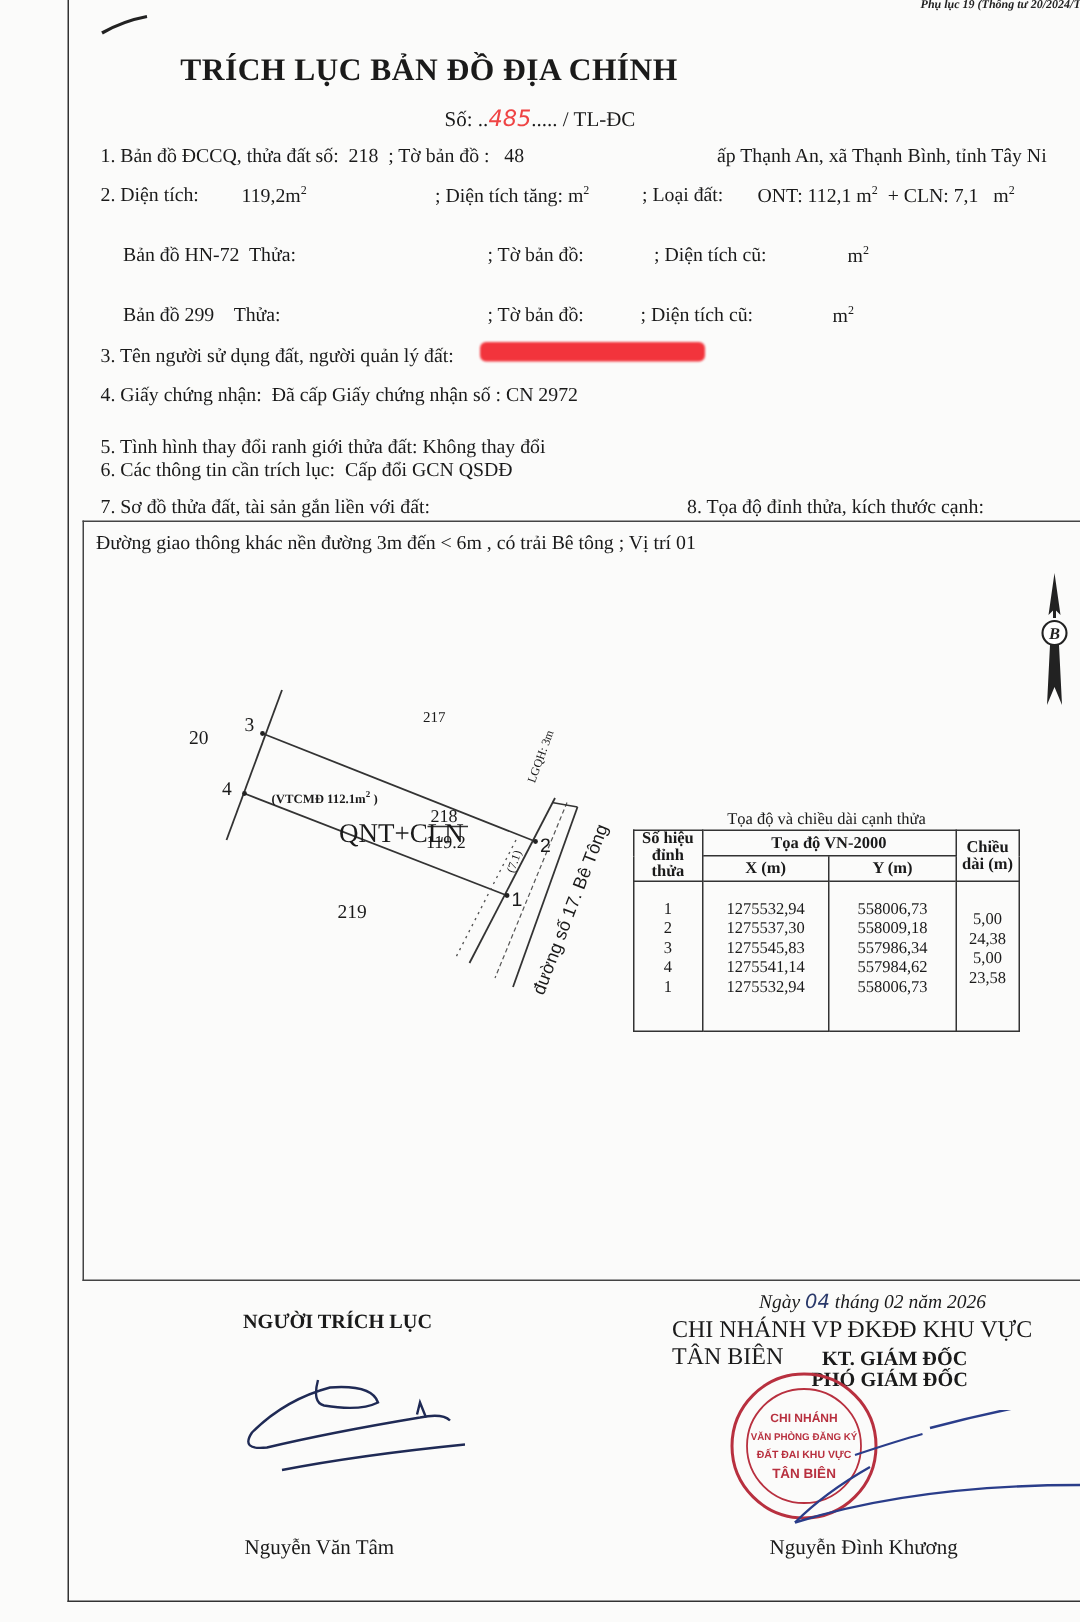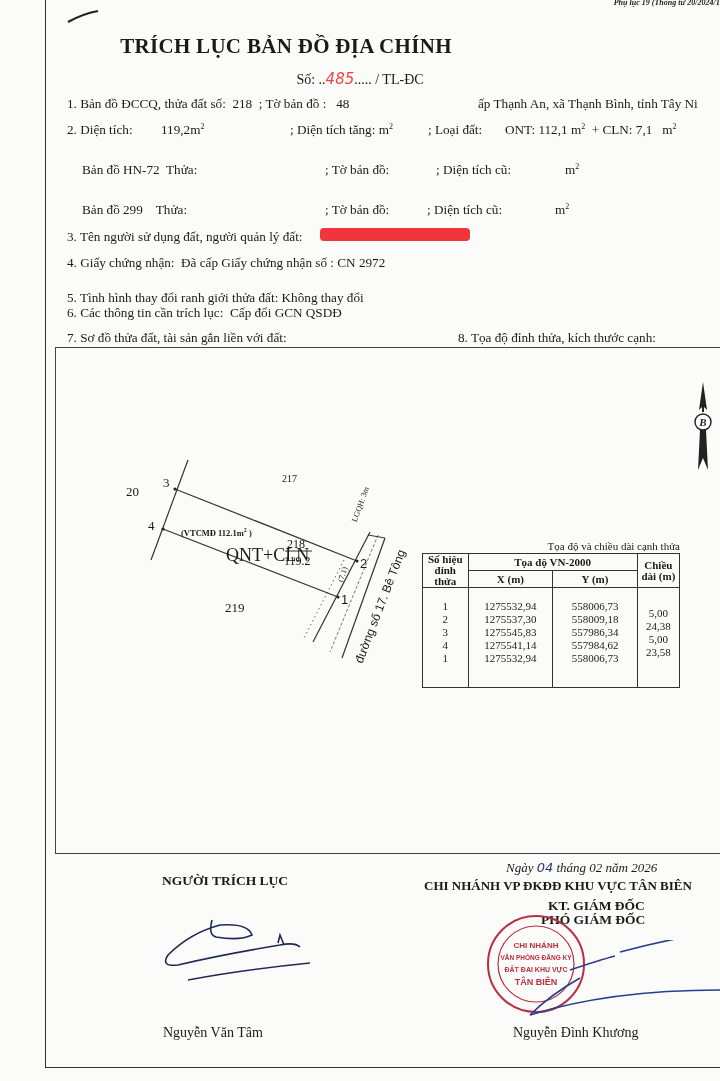--- a/index.html
+++ b/index.html
@@ -16,29 +16,29 @@
   .title { position:absolute; left:0; width:572px; top:34px; text-align:center; font-size:21px; font-weight:bold; letter-spacing:0.3px; }
   .so { position:absolute; left:0; width:720px; top:70px; text-align:center; font-size:14px; }
   .so .hand { font-family:"DejaVu Sans",sans-serif; font-style:italic; color:#ef4444; font-size:15px;margin-top:32px; }
   .line { font-size:13.2px; }
   .sup { font-size:8px; vertical-align:super; }
   .redact { position:absolute; left:320px; top:228px; width:150px; height:13px; background:#f2343c; border-radius:4px; filter:blur(0.6px); }
   .map-box { position:absolute; left:55px; top:347px; width:680px; height:505px; border:1.5px solid #444; border-right:none; }
   .map-head { position:absolute; left:8px; top:6px; font-size:13.2px; }
   .map-foot { position:absolute; left:8px; top:485px; font-size:13.2px; }
   .coord-wrap { position:absolute; left:422px; top:540px; }
-  .coord-caption { font-size:11px; text-align:right; width:258px; margin-bottom:1px; }
+  .coord-caption { font-size:11px; text-align:center; width:258px; margin-bottom:1px; }
   table.coords { border-collapse:collapse; font-size:11px; width:258px; }
   table.coords th, table.coords td { border:1px solid #333; text-align:center; padding:0 2px; font-weight:normal; }
   table.coords th { font-weight:bold; line-height:11px; }
   table.coords td.body { vertical-align:top; padding-top:12px; line-height:13px; height:80px; }
   .sign-left-title { position:absolute; left:162px; top:873px; font-size:13.5px; font-weight:bold; }
   .date { position:absolute; left:506px; top:860px; font-size:13px; font-style:italic; }
   .date .hand { font-family:"DejaVu Sans",sans-serif; color:#2b3a6b; font-style:italic; }
-  .org { position:absolute; left:424px; top:878px; font-size:13px; font-weight:bold; }
+  .org { position:absolute; left:448px; top:878px; font-size:16px; font-weight:normal; }
   .kt { position:absolute; left:548px; top:898px; font-size:13.5px; font-weight:bold; }
   .pho { position:absolute; left:541px; top:912px; font-size:13.5px; font-weight:bold; }
   .name { position:absolute; font-size:14px; }
   .stamp { position:absolute; left:484px; top:912px; width:104px; height:104px; }
 </style>
 </head>
 <body>
 
 <div class="frame">
   <span class="corner-note">Phụ lục 19 (Thông tư 20/2024/TT-...)</span>
@@ -76,20 +76,21 @@
 
 <div class="abs line" style="left:67px;top:229px;">3. Tên người sử dụng đất, người quản lý đất:</div>
 <div class="redact"></div>
 <div class="abs line" style="left:67px;top:255px;"><span>4. Giấy chứng nhận:</span>&nbsp; <span>Đã cấp Giấy chứng nhận số :  CN 2972</span></div>
 <div class="abs line" style="left:67px;top:290px;"><span>5. Tình hình thay đổi ranh giới thửa đất:</span> <span>Không thay đổi</span></div>
 <div class="abs line" style="left:67px;top:305px;"><span>6. Các thông tin cần trích lục:</span>&nbsp; <span>Cấp đổi GCN QSDĐ</span></div>
 <div class="abs line" style="left:67px;top:330px;">7. Sơ đồ thửa đất, tài sản gắn liền với đất:</div>
 <div class="abs line" style="left:458px;top:330px;">8. Tọa độ đỉnh thửa, kích thước cạnh:</div>
 
 <div class="map-box">
+  <div class="map-head">Đường giao thông khác nền đường 3m đến &lt; 6m , có trải Bê tông ; Vị trí 01</div>
 </div>
 
 <svg class="abs" style="left:0;top:0;" width="720" height="1081">
 
   <line x1="188" y1="460" x2="151" y2="560" stroke="#333" stroke-width="1.2"></line>
 
   <line x1="175" y1="489" x2="357" y2="561" stroke="#333" stroke-width="1.2"></line>
   <line x1="163" y1="529" x2="338" y2="597" stroke="#333" stroke-width="1.2"></line>
 
   <line x1="370" y1="532" x2="313" y2="642" stroke="#333" stroke-width="1.2"></line>

